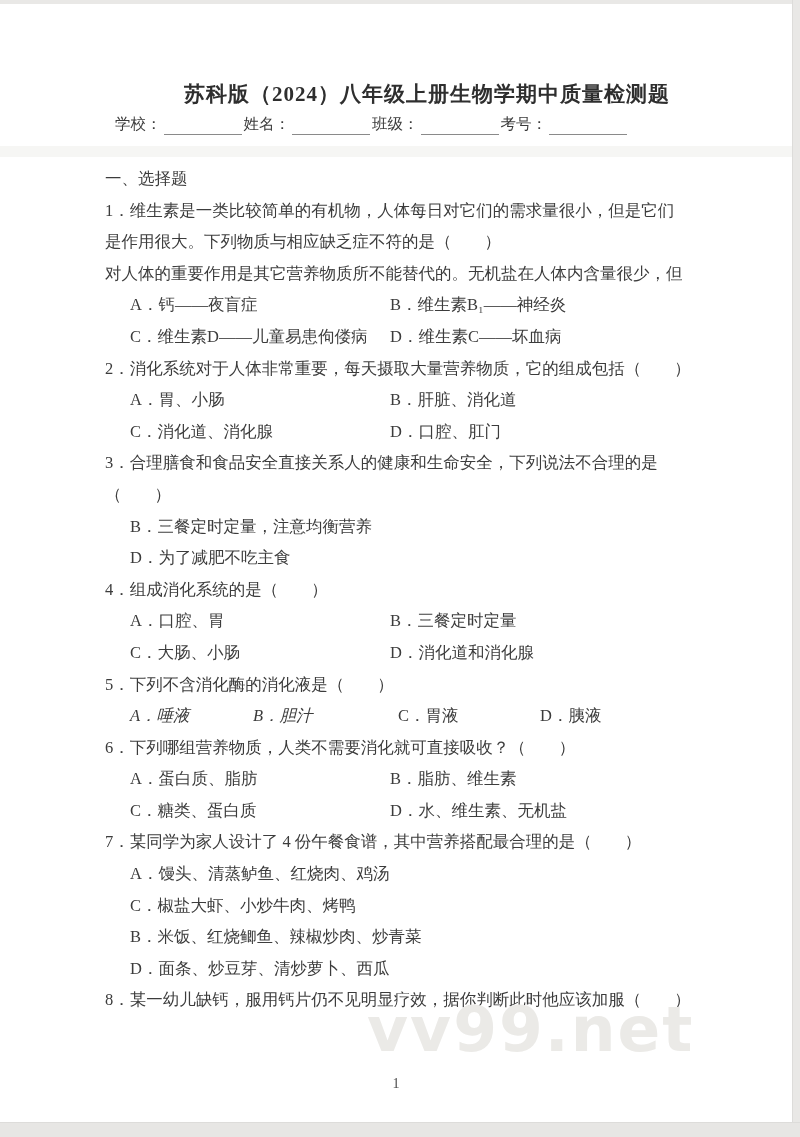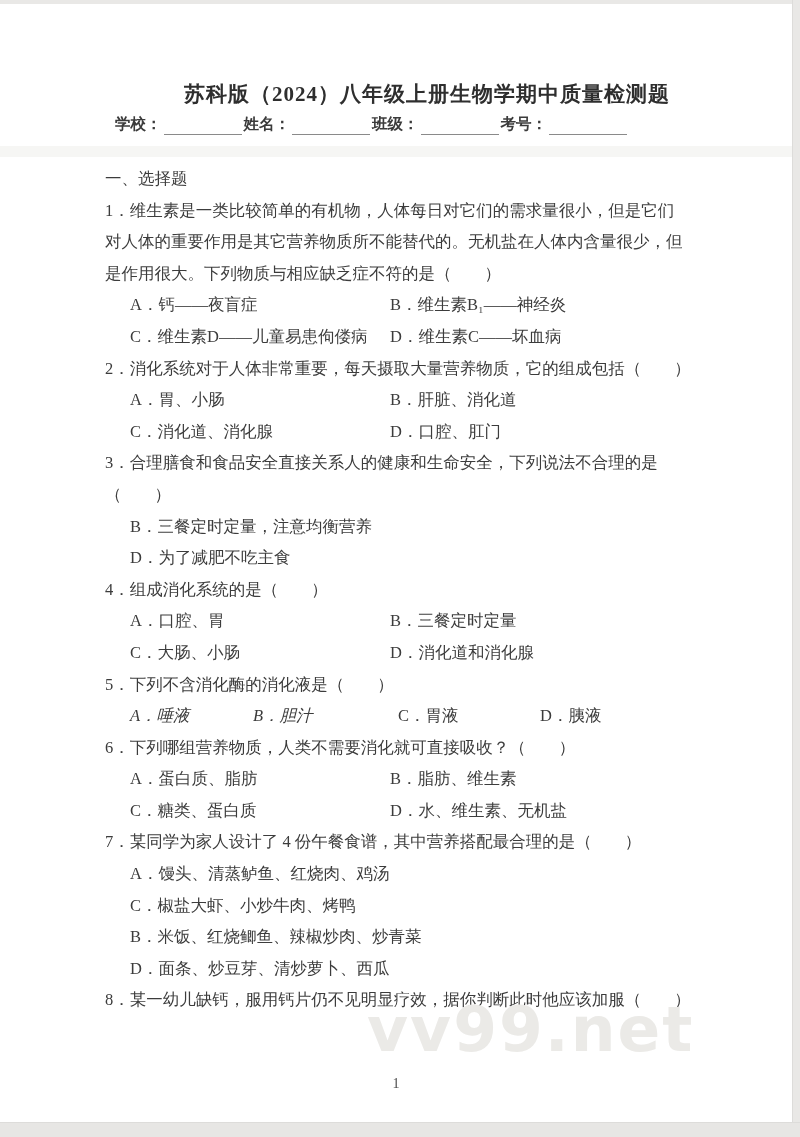--- a/index.html
+++ b/index.html
@@ -28,21 +28,21 @@
     background:#f6f6f4;
   }
   .title {
     position:absolute; left:0; top:80px; width:792px;
     text-align:center; font-size:21px; font-weight:bold;
     color:#2e2e2e; letter-spacing:1px; white-space:nowrap;margin-left:31px;
   }
   .info {
     position:absolute; left:115px; top:114px;
     display:flex; align-items:flex-end;
-    font-size:15.5px; color:#3b3b3b; white-space:nowrap;font-weight:bold;
+    font-size:15.5px; color:#3b3b3b; white-space:nowrap;
   }
   .info .fld { display:flex; align-items:flex-end; margin-right:2px; }
   .blank {
     display:inline-block; width:78px; height:18px;
     border-bottom:1.5px solid #8a8a8a; margin-left:2px;
   }
   .content {
     position:absolute; left:105px; top:163px; width:640px;
     font-size:16.5px; white-space:nowrap; color:#3c3c3c;
   }
@@ -93,22 +93,22 @@
     <span class="blank"></span>
   </span>
 </div>
 
 <div class="content">
 
   <div class="ln">一、选择题</div>
 
   <div>
     <div class="ln">1．维生素是一类比较简单的有机物，人体每日对它们的需求量很小，但是它们</div>
+    <div class="ln">是作用很大。下列物质与相应缺乏症不符的是（　　）</div>
     <div class="ln">对人体的重要作用是其它营养物质所不能替代的。无机盐在人体内含量很少，但</div>
-    <div class="ln">是作用很大。下列物质与相应缺乏症不符的是（　　）</div>
     <div class="ln row opt">
       <span class="c260">A．钙——夜盲症</span>
       <span>B．维生素B₁——神经炎</span>
     </div>
     <div class="ln row opt">
       <span class="c260">C．维生素D——儿童易患佝偻病</span>
       <span>D．维生素C——坏血病</span>
     </div>
   </div>
 

